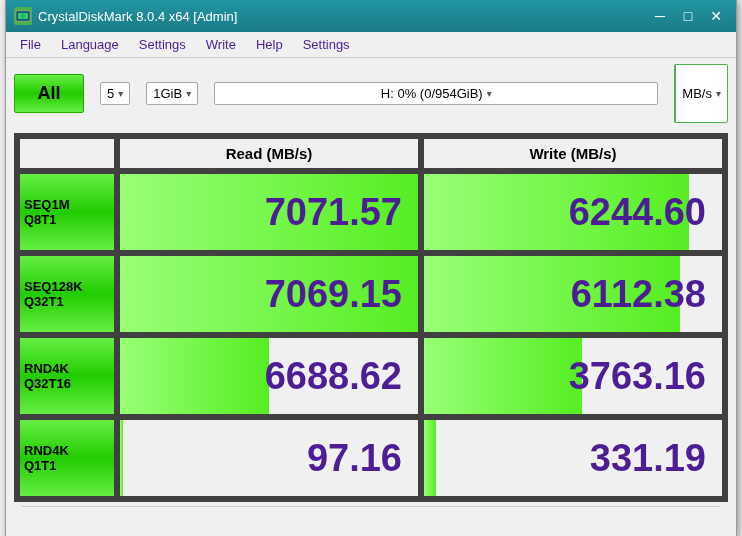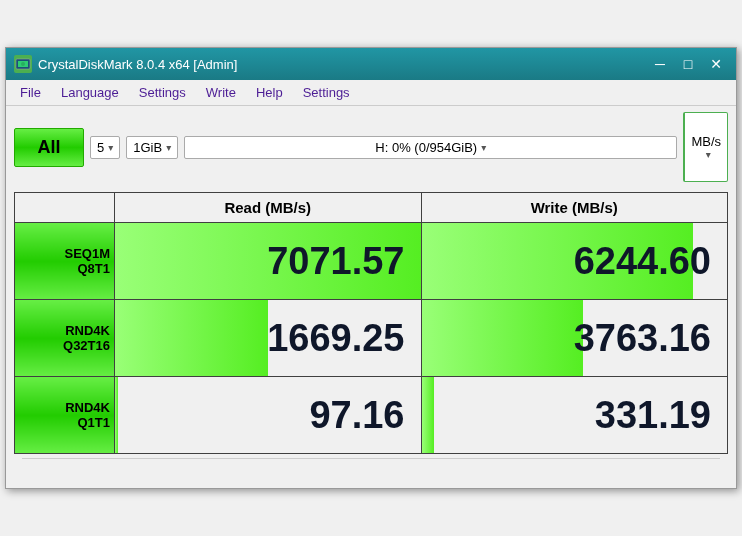--- a/index.html
+++ b/index.html
@@ -73,21 +73,21 @@
       padding: 3px 10px;
       font-size: 13px;
       cursor: pointer;
       border-radius: 2px;
       color: #4c1d95;
     }
     .toolbar {
       display: flex;
       align-items: center;
       padding: 6px 8px;
-      gap: 6px;
+      gap: 16px;
       background: #f0f0f0;
     }
     .all-btn {
       background: linear-gradient(180deg, #66ee44 0%, #22cc00 50%, #66ee44 100%);
       border: 1px solid #22aa00;
       padding: 8px 16px;
       font-size: 18px;
       font-weight: bold;
       cursor: pointer;
       border-radius: 2px;
@@ -117,58 +117,57 @@
     .unit-dropdown {
       background: white;
       border: 1px solid #4caf50;
       border-left: 2px solid #4caf50;
       padding: 21px 6px;
       font-size: 13px;
       cursor: pointer;
       border-radius: 2px;
       display: flex;
       align-items: center;
-      flex-direction: column;
     }
     .content {
       padding: 4px 8px 8px 8px;
     }
     .bench-table {
       width: 100%;
       border-collapse: collapse;
       border: 1px solid #aaa;
     }
     .bench-table td, .bench-table th {
-      border: 1px solid #404040;
+      border: 6px solid #404040;
     }
     .header-row th {
       background: #f0f0f0;
       padding: 6px;
       font-size: 15px;
       font-weight: bold;
       text-align: center;
     }
     .header-row th:first-child {
       width: 100px;
     }
     .label-cell {
       background: linear-gradient(180deg, #66ee44 0%, #22cc00 50%, #66ee44 100%);
-      text-align: right;
+      text-align: left;
       font-size: 13px;
       font-weight: bold;
       padding: 23px 4px;
       width: 100px;
       border-right: 1px solid #aaa;
     }
     .value-cell {
       text-align: right;
       padding: 6px 16px 6px 0;
       font-size: 38px;
       font-weight: bold;
-      color: #0f172a;
+      color: #4c1d95;
       position: relative;
       overflow: hidden;
     }
     .value-cell .bar {
       position: absolute;
       top: 0;
       left: 0;
       height: 100%;
       z-index: 0;
     }
@@ -249,23 +248,28 @@
           <th>Read (MB/s)</th>
           <th>Write (MB/s)</th>
         </tr>
       </thead>
       <tbody id="bench-tbody">
       <tr class="row-seq1m">
             <td class="label-cell"><span>SEQ1M<br>Q8T1</span></td>
             <td class="value-cell"><div class="bar bar-read" style="width:100%"></div><span>7071.57</span></td>
             <td class="value-cell"><div class="bar bar-write" style="width:89%"></div><span>6244.60</span></td>
           </tr>
+          <tr class="row-seq128k">
+            <td class="label-cell"><span>SEQ128K<br>Q32T1</span></td>
+            <td class="value-cell"><div class="bar bar-read" style="width:99.9%"></div><span>7069.15</span></td>
+            <td class="value-cell"><div class="bar bar-write" style="width:86%"></div><span>6112.38</span></td>
+          </tr>
           <tr class="row-rnd4k32">
             <td class="label-cell"><span>RND4K<br>Q32T16</span></td>
-            <td class="value-cell"><div class="bar bar-read" style="width:50%"></div><span>1669.25</span></td>
+            <td class="value-cell"><div class="bar bar-read" style="width:50%"></div><span>6688.62</span></td>
             <td class="value-cell"><div class="bar bar-write" style="width:53%"></div><span>3763.16</span></td>
           </tr>
           <tr class="row-rnd4k1">
             <td class="label-cell"><span>RND4K<br>Q1T1</span></td>
             <td class="value-cell"><div class="bar bar-read" style="width:1%"></div><span>97.16</span></td>
             <td class="value-cell"><div class="bar bar-write" style="width:4%"></div><span>331.19</span></td>
           </tr>
         </tbody>
     </table>
     <div class="statusbar"></div>

